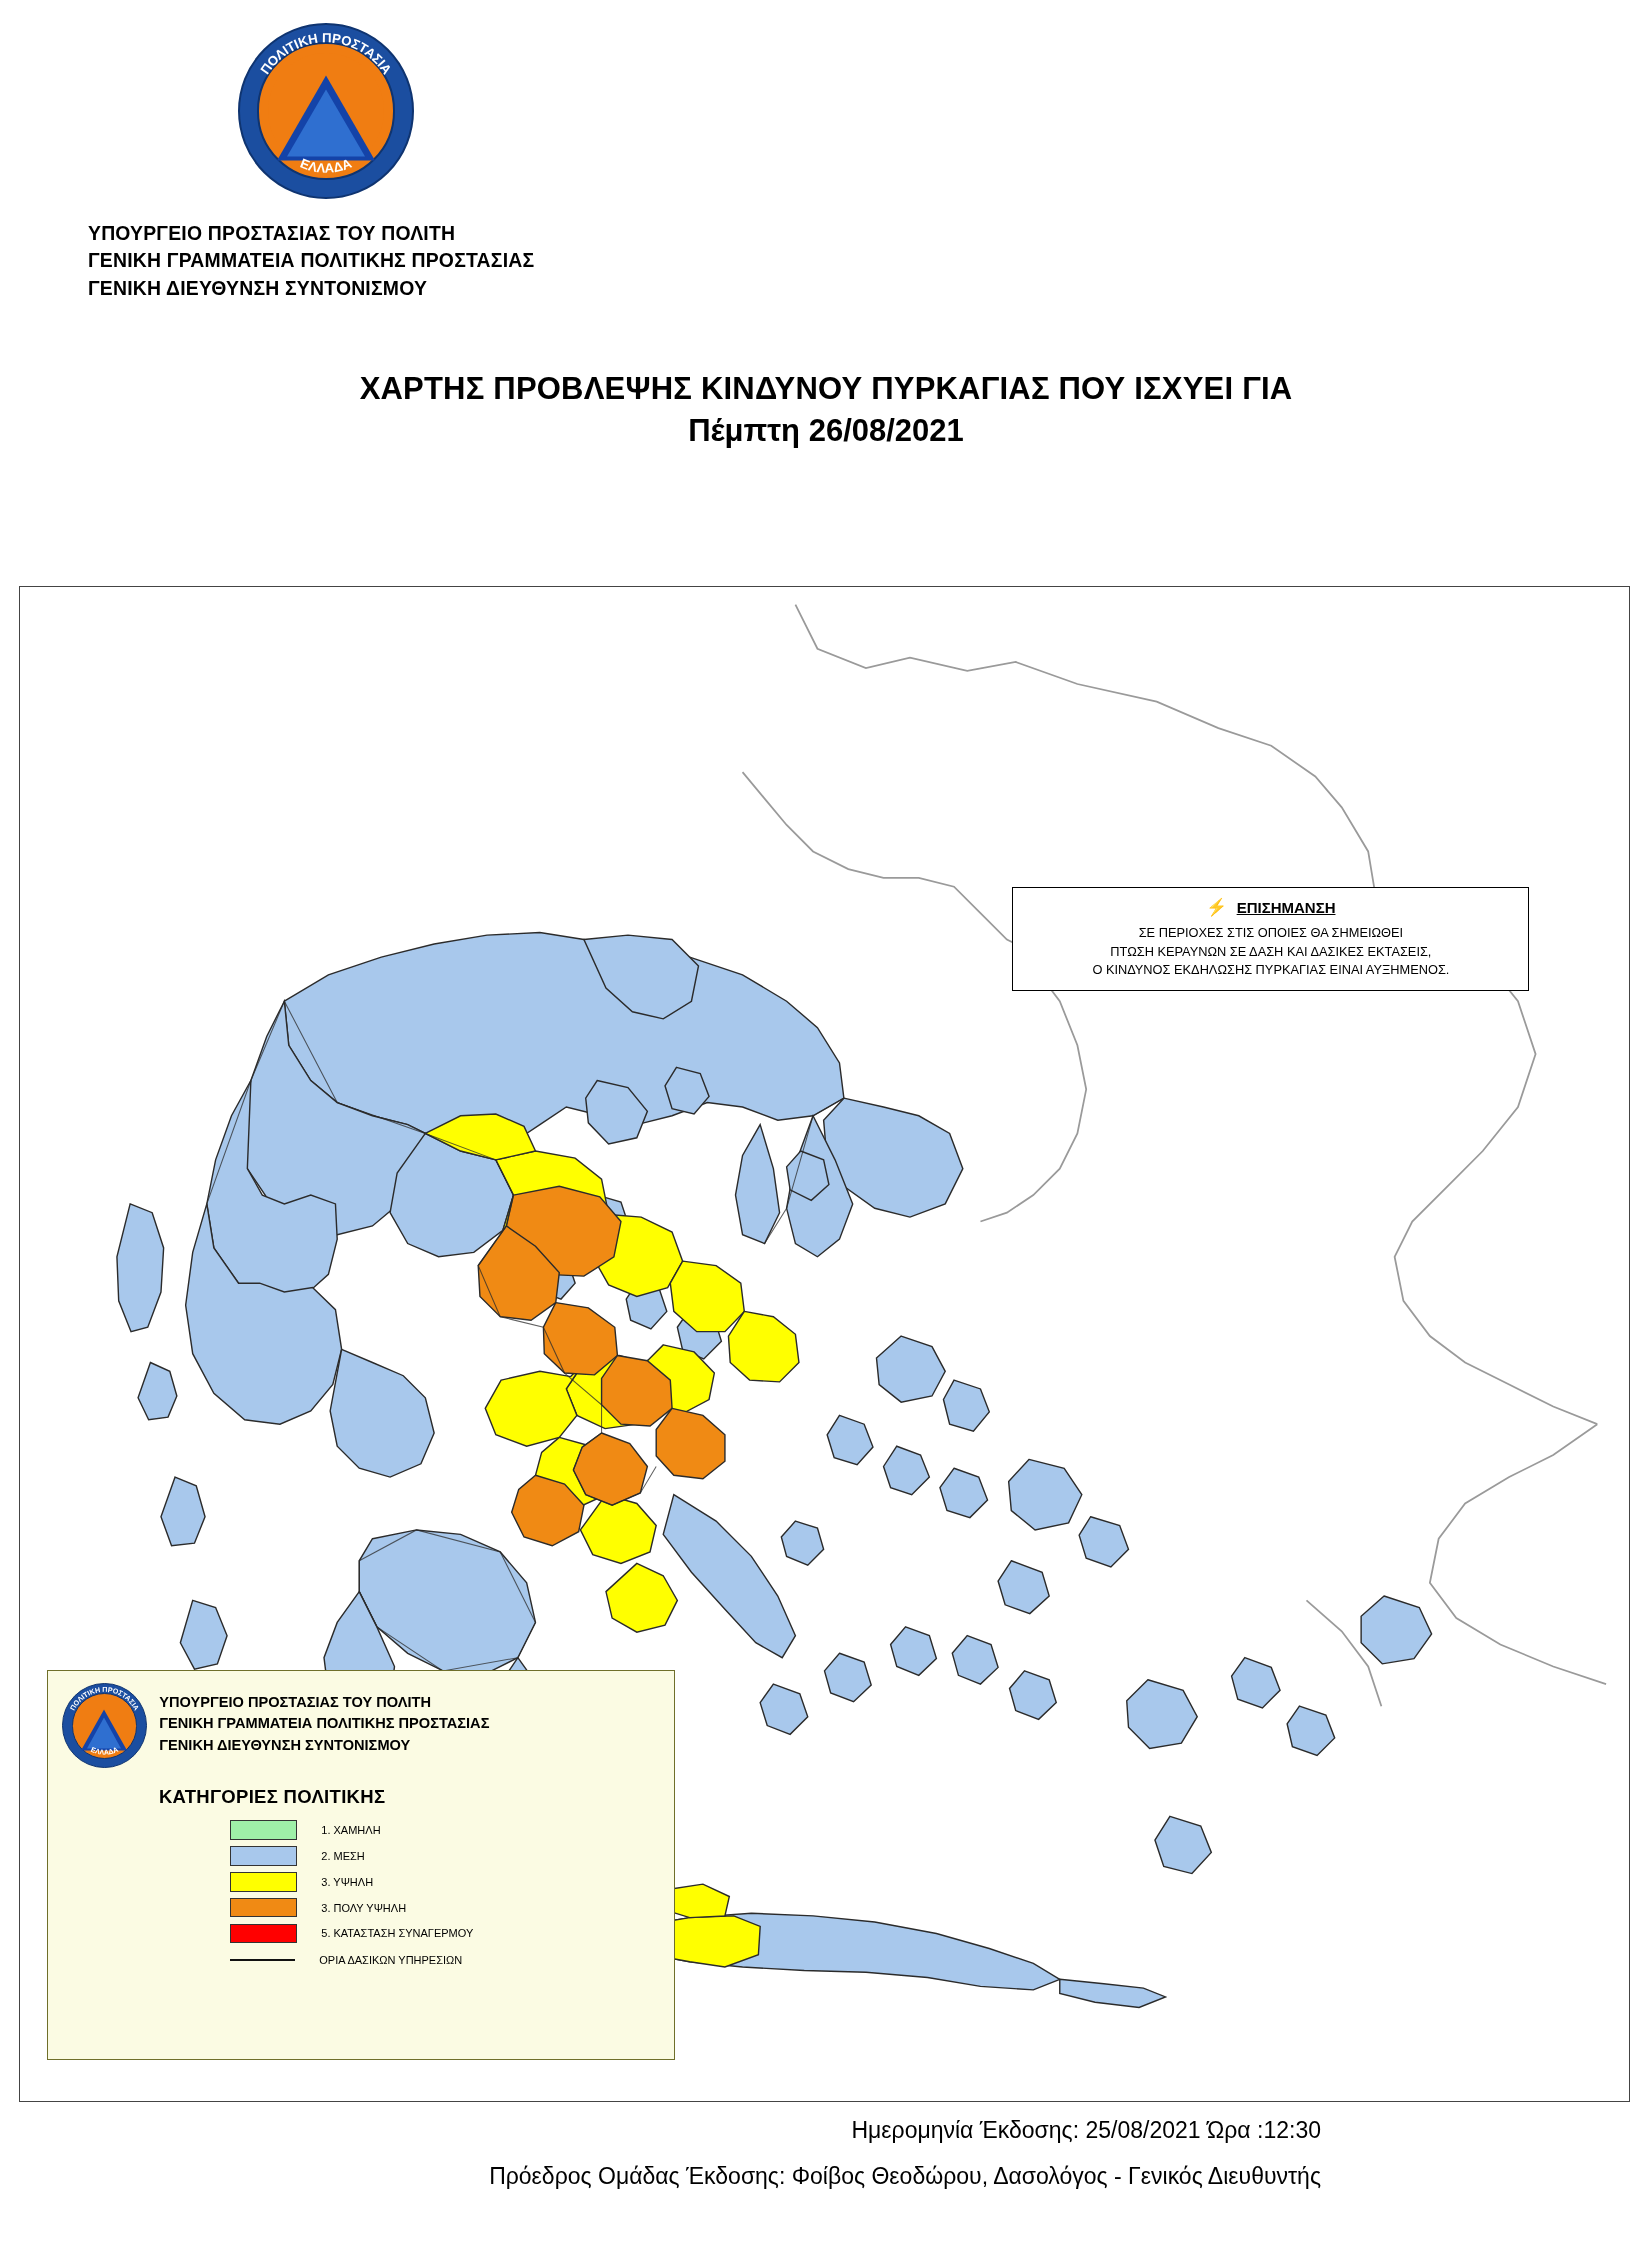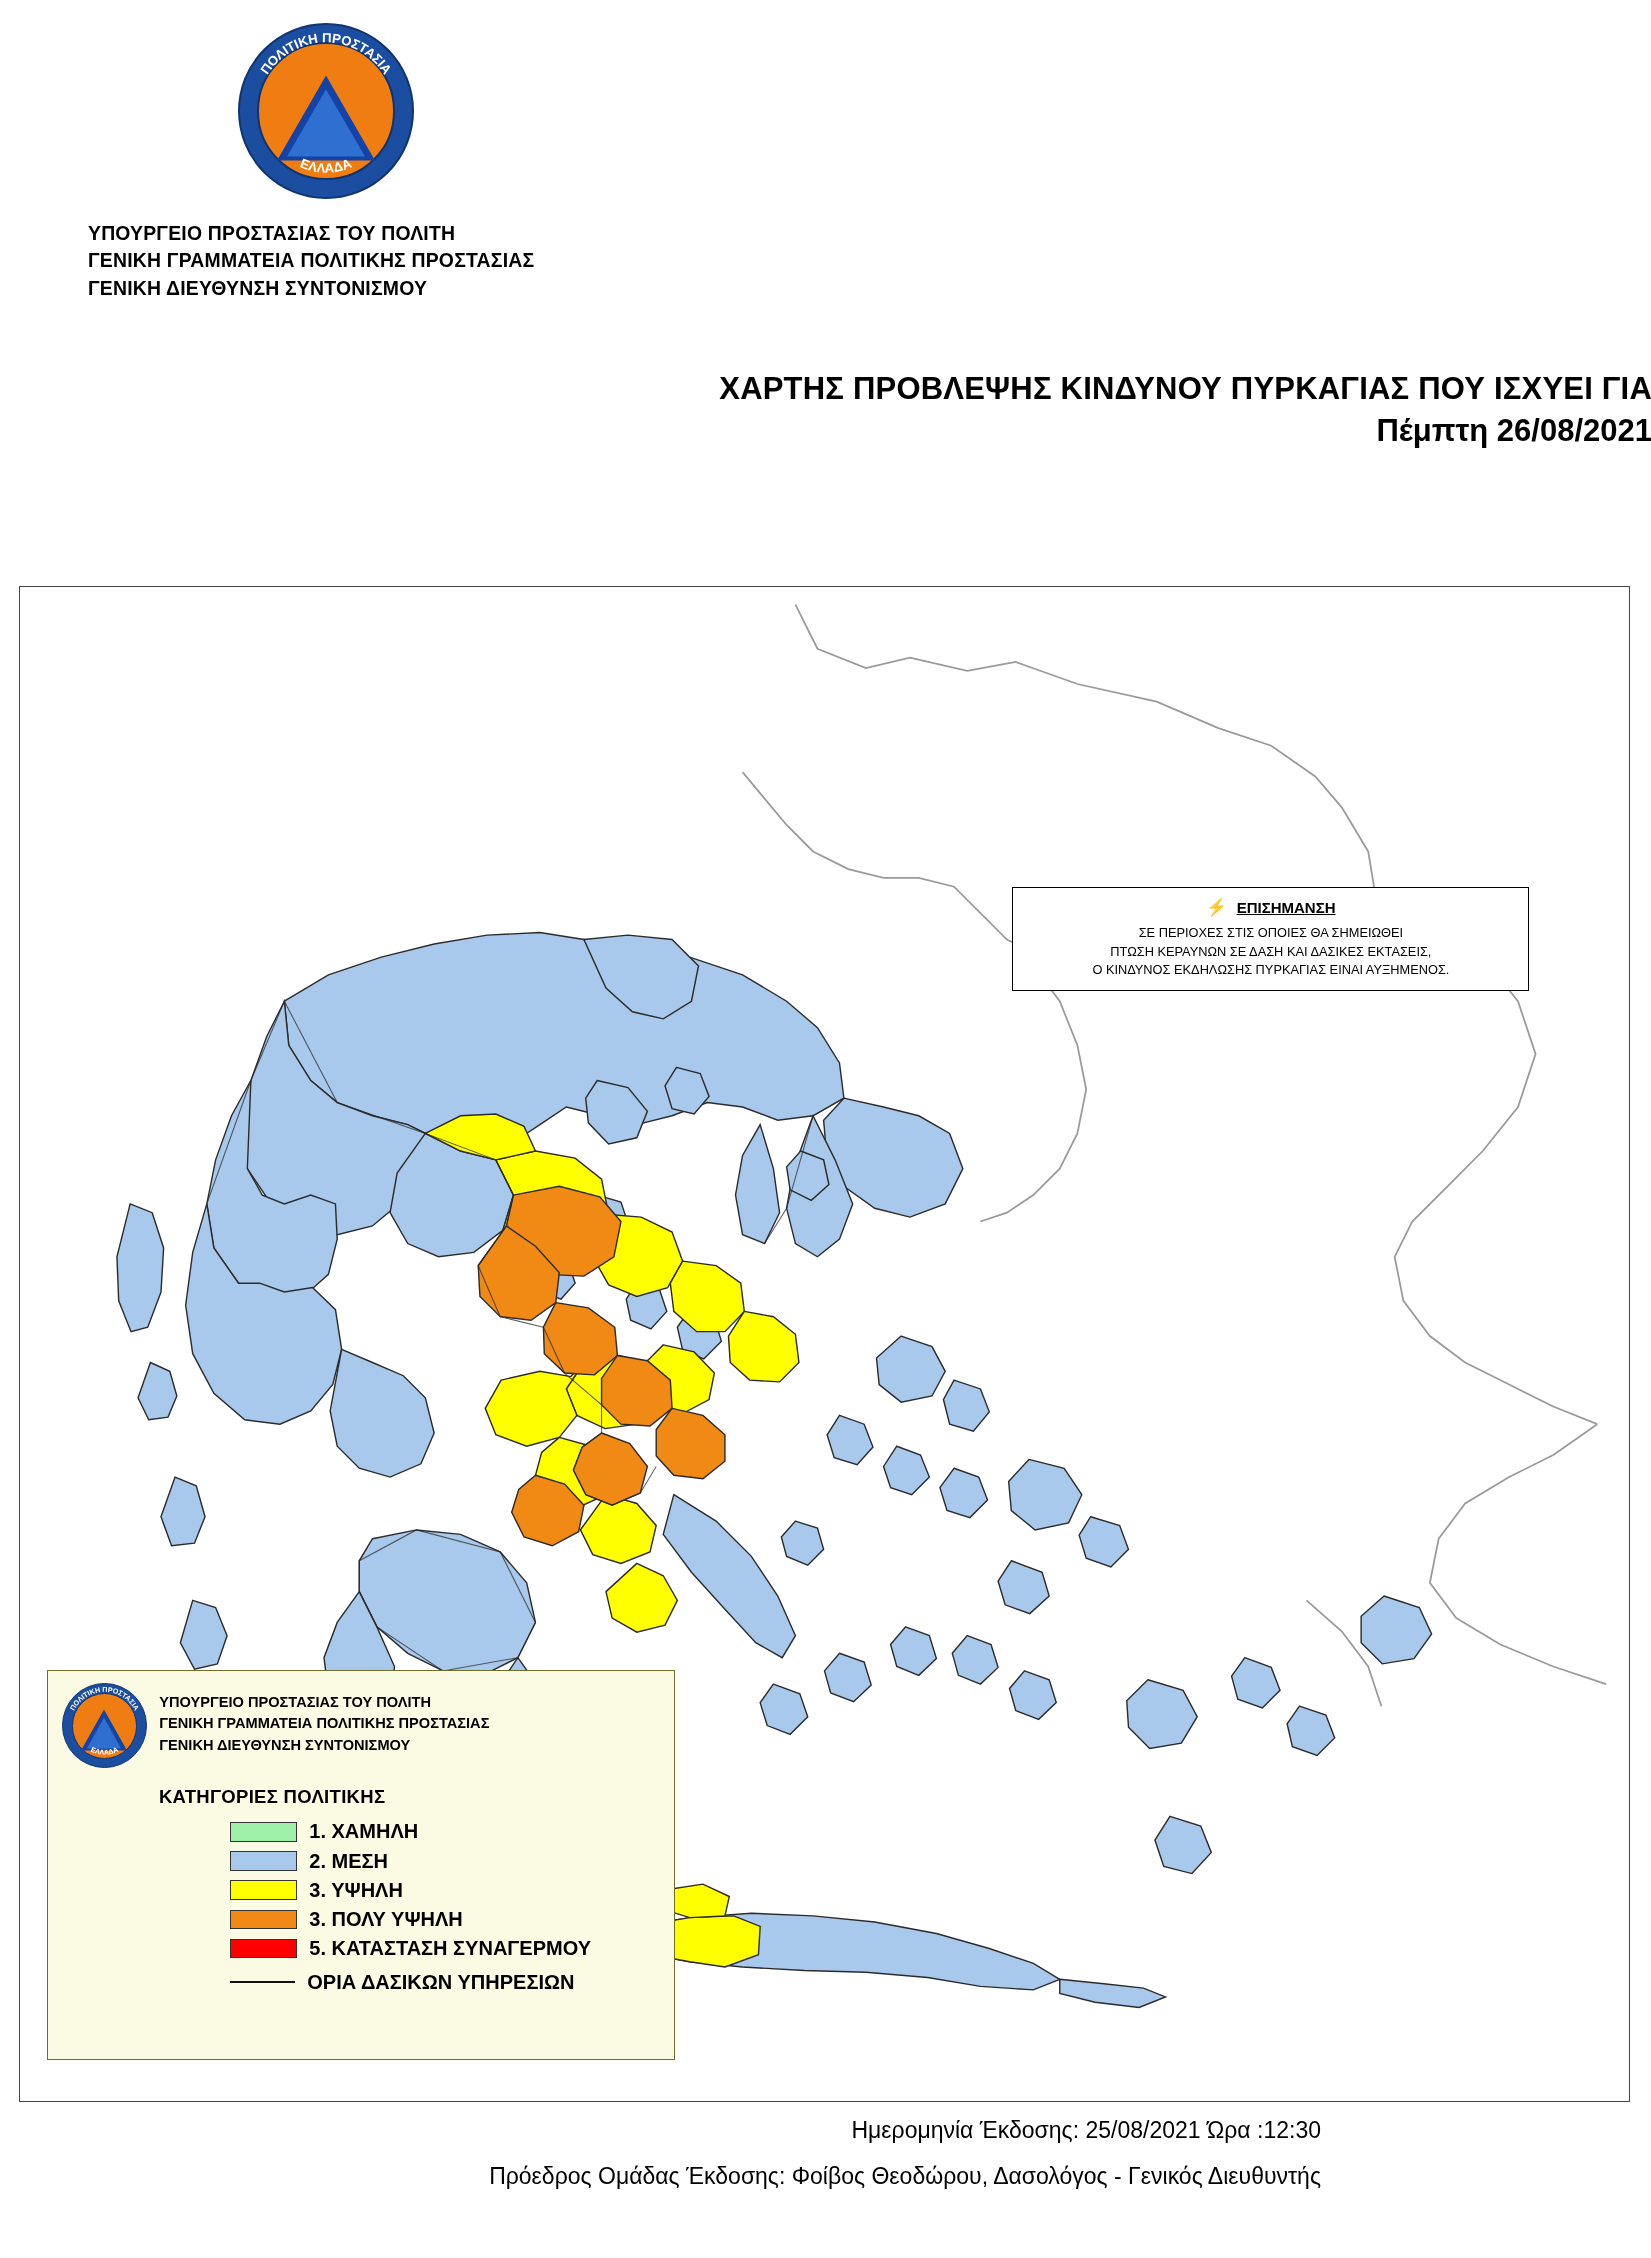--- a/index.html
+++ b/index.html
@@ -81,21 +81,21 @@
     margin-top: 17.6px;
     padding-left: 88px;
     font-size: 19.4px;
     font-weight: bold;
     line-height: 1.42;
     letter-spacing: 0.2px;
   }
 
   .title-block {
     margin-top: 69px;
-    text-align: right;
+    text-align: center;
   }
   .title-line1 {
     font-size: 31px;
     font-weight: bold;
     letter-spacing: 0.2px;
   }
   .title-line2 {
     font-size: 31px;
     font-weight: bold;
     margin-top: 5.3px;
@@ -206,22 +206,23 @@
     margin-bottom: 6.2px;
   }
   .swatch {
     width: 65px;
     height: 17.6px;
     border: 0.9px solid #333;
     margin-right: 12.4px;
     flex: none;
   }
   .legend-label {
-    font-size: 20px;
-    font-weight: bold;
+    font-size: 11px;
+    font-weight: normal;
+    margin-left: 12px;
   }
   .legend-row.boundary {
     margin-top: 10.6px;
   }
   .bline {
     width: 65px;
     height: 0;
     border-top: 2.6px solid #111;
     margin-right: 12.4px;
     flex: none;

